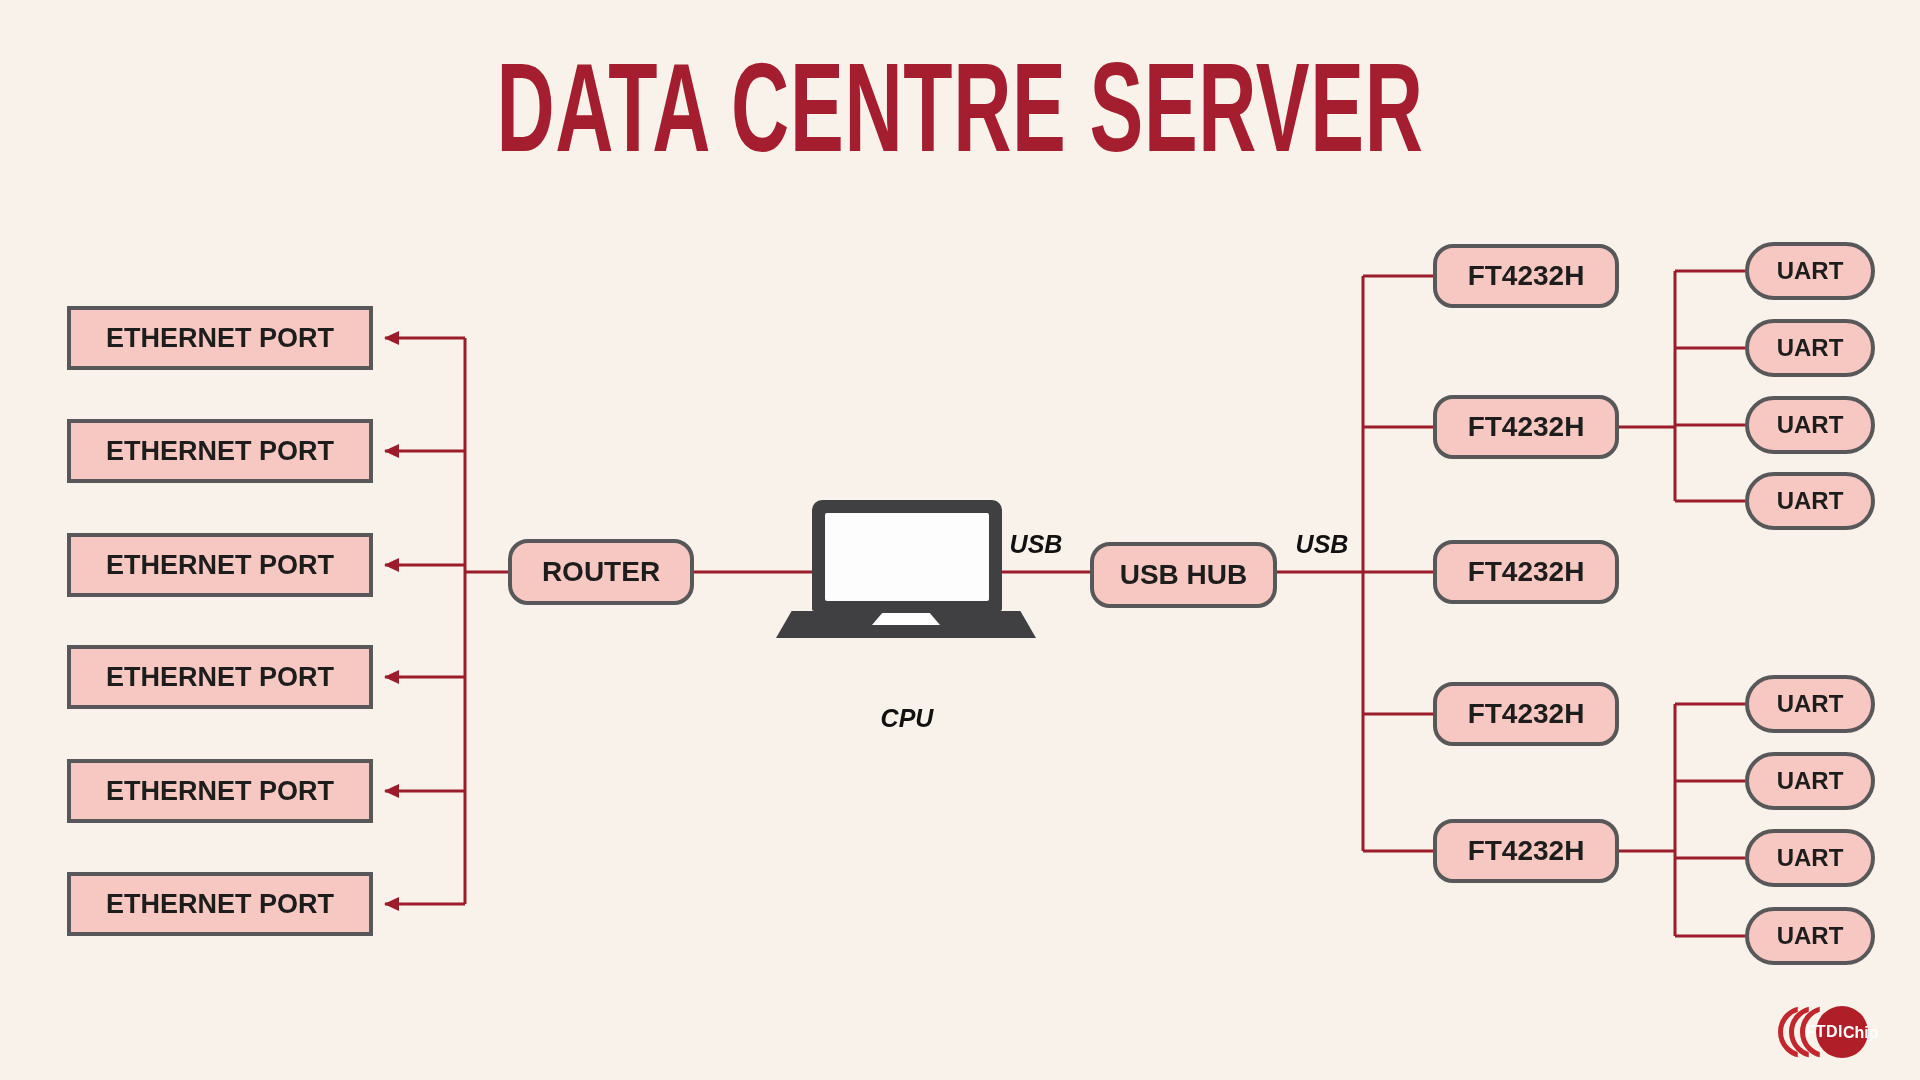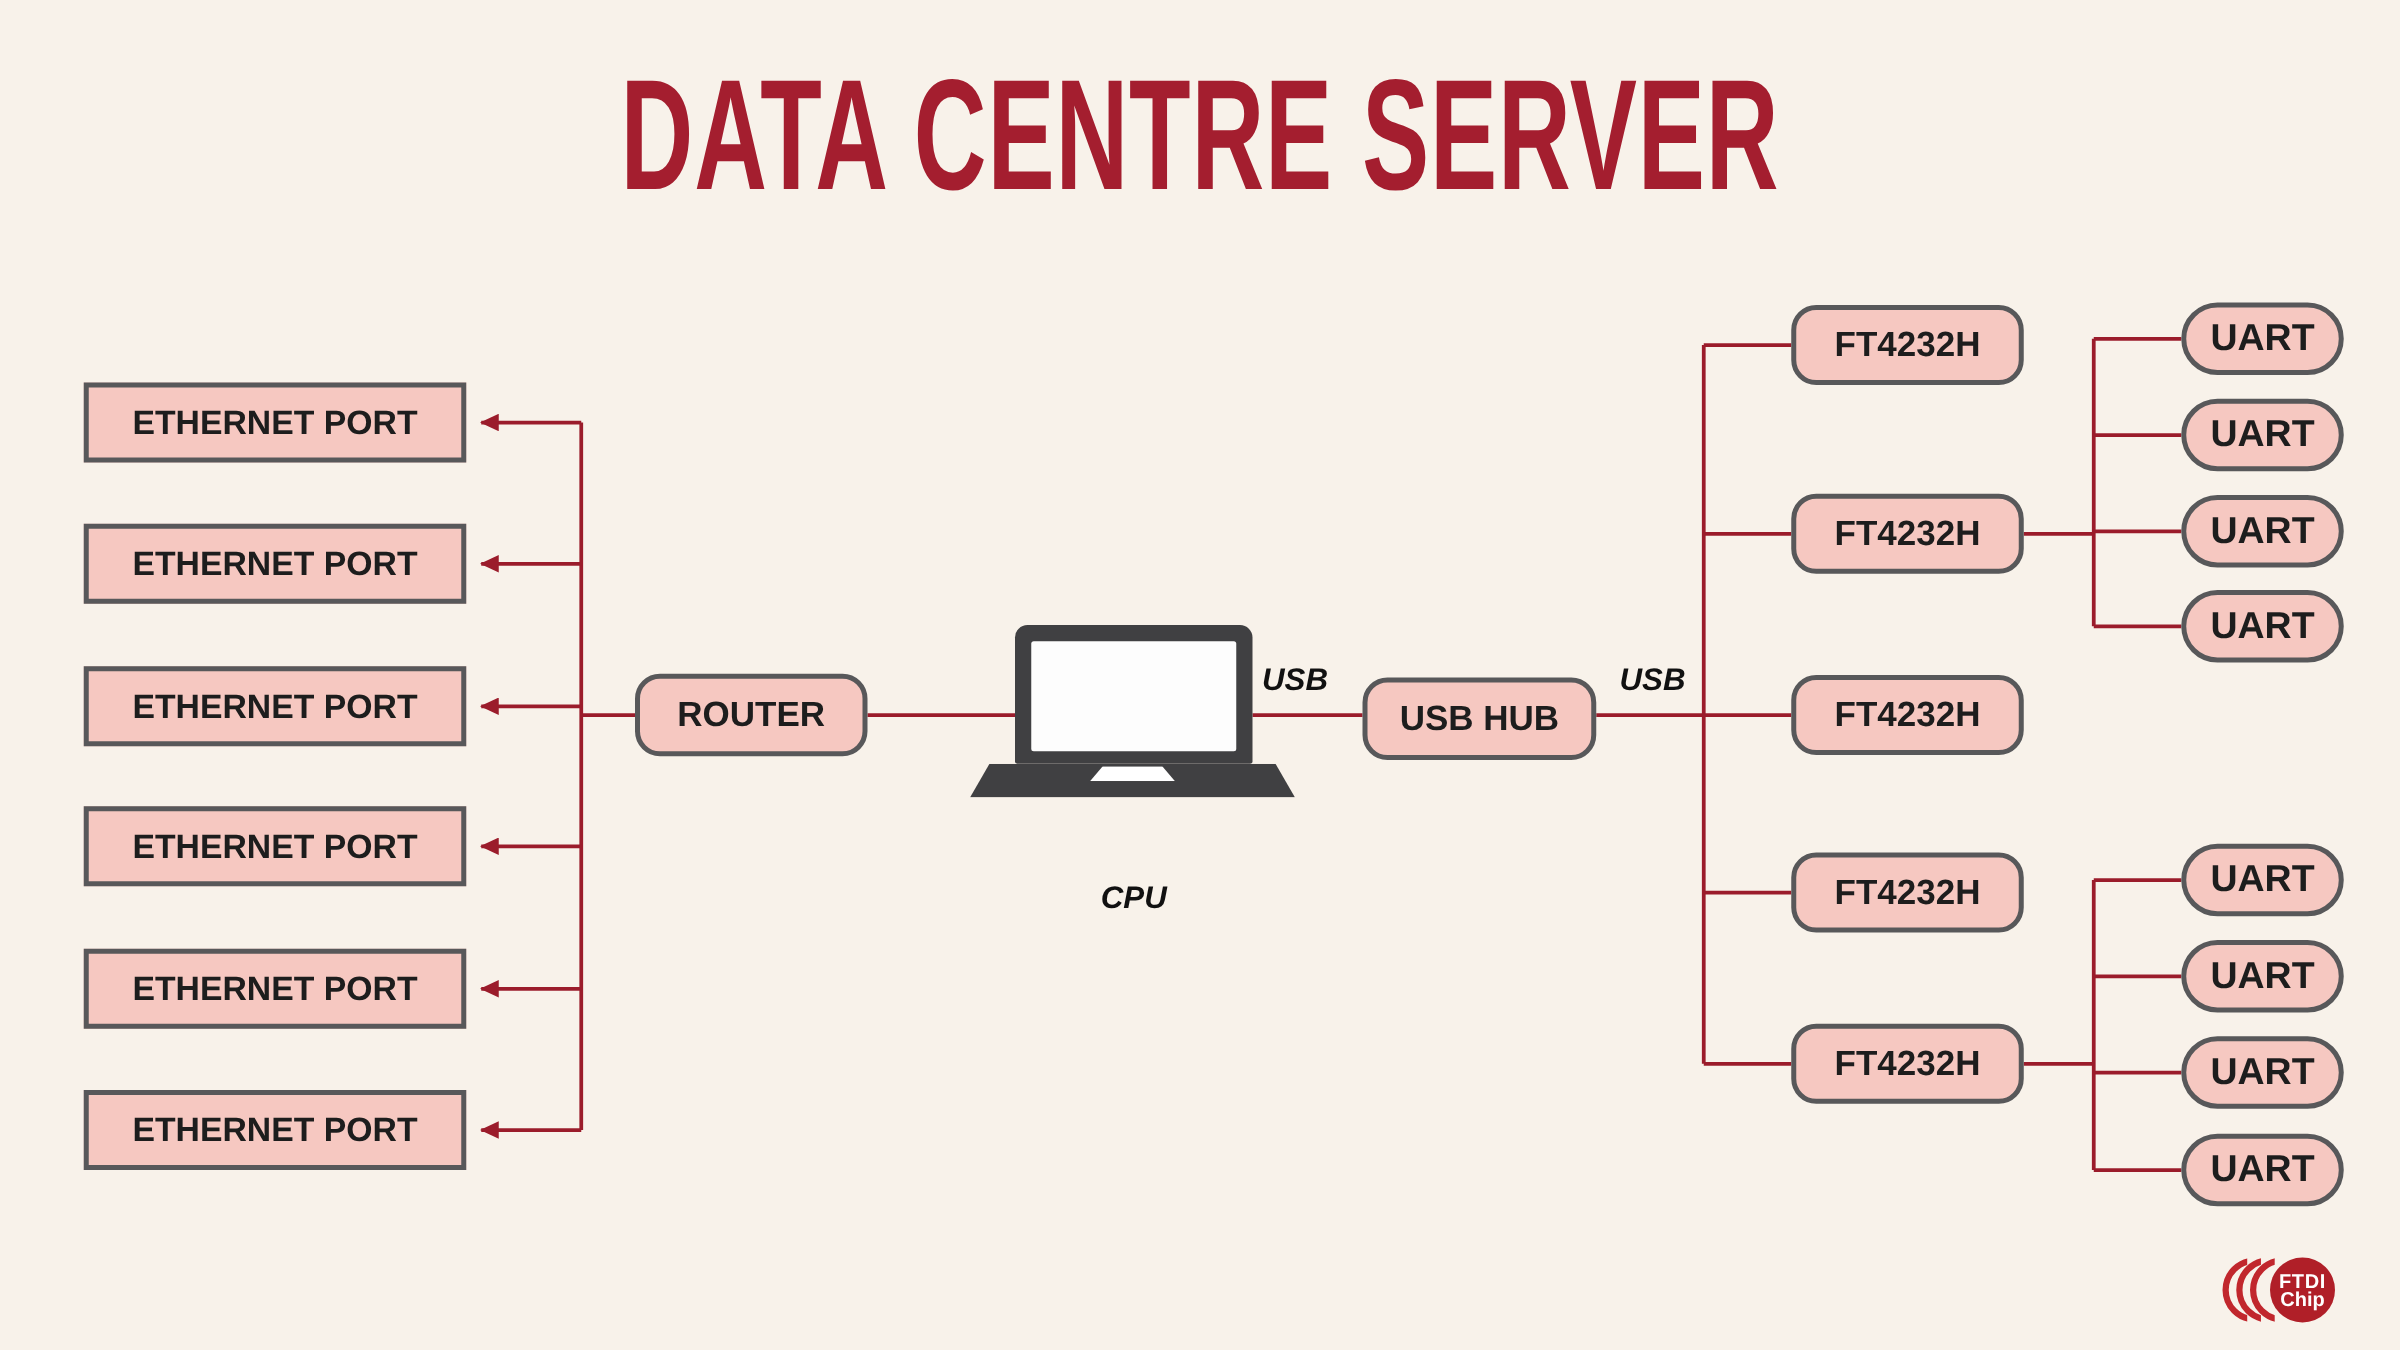--- a/index.html
+++ b/index.html
@@ -26,21 +26,21 @@
     position:absolute;
     box-sizing:border-box;
     background:#f6c8c1;
     border:4px solid #58585a;
     display:flex;align-items:center;justify-content:center;
     font-weight:bold;color:#1d1d1d;
     white-space:nowrap;
   }
   .fs27{font-size:27px;}
   .fs28{font-size:28px;border-radius:20px;}
-  .fs26{font-size:30px;border-radius:29px;}
+  .fs26{font-size:24px;border-radius:29px;}
 
   .floatlabel{
     position:absolute;
     font-weight:bold;color:#111;
     text-align:center;
     font-size:25px;
     font-style:italic;
   }
 
   svg.wires{position:absolute;left:0;top:0;width:1920px;height:1080px;pointer-events:none;}
@@ -72,21 +72,21 @@
     position:absolute;top:3px;width:52px;height:52px;box-sizing:border-box;
     border:5px solid #c1272d;border-radius:50%;
     clip-path:inset(-2px 62% -2px -2px);
   }
   .a1{left:0;}
   .a2{left:11px;}
   .a3{left:22px;}
   .disc{
     position:absolute;left:38px;top:3px;width:52px;height:52px;
     background:#b01f28;border-radius:50%;
-    color:#fff;display:flex;flex-direction:column;align-items:center;justify-content:center;
+    color:#fff;display:flex;flex-direction:row;align-items:center;justify-content:center;
     font-weight:bold;
   }
   .disc .l1{font-size:16px;line-height:16px;letter-spacing:0.5px;}
   .disc .l2{font-size:16px;line-height:13px;}
 </style>
 </head>
 <body>
 
 <div id="canvas">
 

